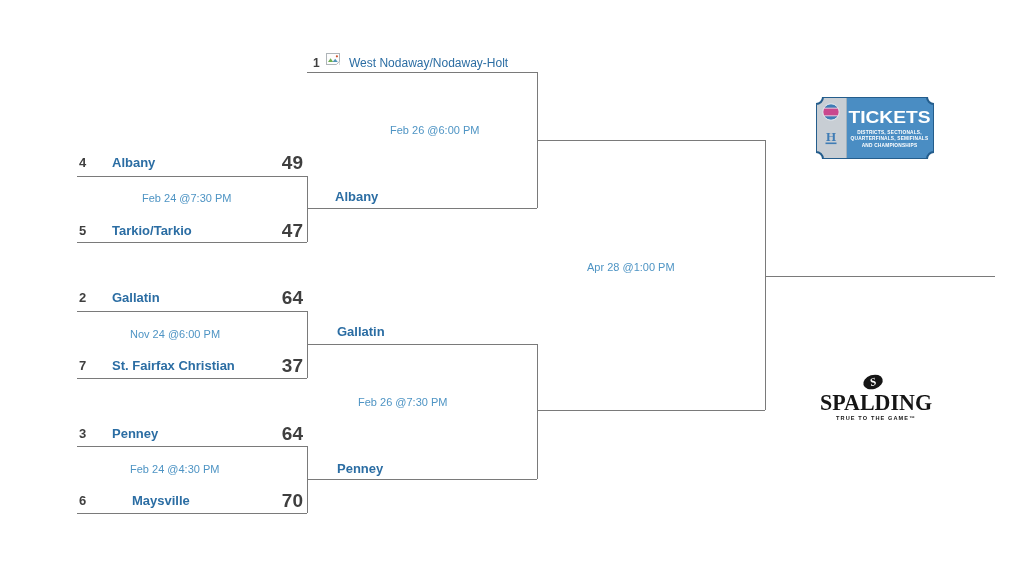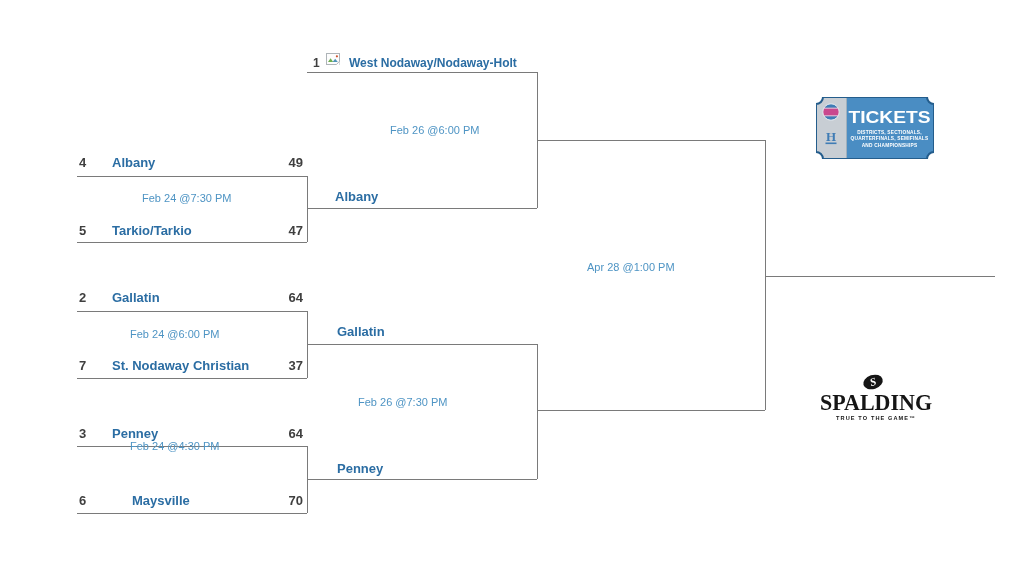--- a/index.html
+++ b/index.html
@@ -4,25 +4,25 @@
 <style>
   html,body{margin:0;padding:0;background:#fff;}
   #canvas{
     position:relative;width:1024px;height:570px;background:#fff;overflow:hidden;
     font-family:"Liberation Sans",sans-serif;
   }
   .line-h{position:absolute;height:1px;background:var(--line,#7a7a7a);}
   .line-v{position:absolute;width:1px;background:var(--line,#7a7a7a);}
   .seed{position:absolute;font-size:13px;font-weight:700;color:var(--score_text,#3f3f3f);line-height:14px;}
   .team{position:absolute;font-size:13px;font-weight:700;color:var(--team_link,#2b6da3);line-height:14px;cursor:pointer;white-space:nowrap;}
-  .score{position:absolute;font-size:13px;font-weight:700;color:var(--score_text,#3f3f3f);line-height:14px;width:34px;text-align:right;}
+  .score{position:absolute;font-size:19px;font-weight:700;color:var(--score_text,#3f3f3f);line-height:14px;width:34px;text-align:right;}
   .gamedate{position:absolute;font-size:11px;font-weight:400;color:var(--date_text,#4e94c4);line-height:13px;white-space:nowrap;}
   .winner{position:absolute;font-size:13px;font-weight:700;color:var(--team_link,#2b6da3);line-height:14px;cursor:pointer;white-space:nowrap;}
   .byeseed{position:absolute;font-size:12px;font-weight:700;color:var(--score_text,#3f3f3f);line-height:14px;}
-  .byeteam{position:absolute;font-size:12px;font-weight:700;color:var(--team_link,#2b6da3);line-height:15px;cursor:pointer;white-space:nowrap;}
+  .byeteam{position:absolute;font-size:12px;font-weight:400;color:var(--team_link,#2b6da3);line-height:15px;cursor:pointer;white-space:nowrap;}
   .logo{position:absolute;cursor:pointer;}
 </style>
 </head>
 <body>
 
 <div id="canvas">
 
   <div class="line-h" style="left:307px;top:72px;width:230px;"></div>
   <div class="line-h" style="left:77px;top:176px;width:230px;"></div>
   <div class="line-h" style="left:77px;top:242px;width:230px;"></div>
@@ -65,30 +65,30 @@
   <div class="score" style="left:269px;top:156px;">49</div>
   <div class="gamedate" style="left:130px;top:192px;padding-left:12px;">Feb 24 @7:30 PM</div>
   <div class="seed" style="left:79px;top:224px;">5</div>
   <div class="team" style="left:112px;top:224px;">Tarkio/Tarkio</div>
   <div class="score" style="left:269px;top:224px;text-align:right;">47</div>
   <div class="winner" style="left:335px;top:190px;">Albany</div>
 
   <div class="seed" style="left:79px;top:291px;">2</div>
   <div class="team" style="left:112px;top:291px;">Gallatin</div>
   <div class="score" style="left:269px;top:291px;">64</div>
-  <div class="gamedate" style="left:130px;top:328px;">Feb 24 @6:00 PM</div>
+  <div class="gamedate" style="left:130px;top:328px;">Nov 24 @6:00 PM</div>
   <div class="seed" style="left:79px;top:359px;">7</div>
-  <div class="team" style="left:112px;top:359px;">St. Nodaway Christian</div>
+  <div class="team" style="left:112px;top:359px;">St. Fairfax Christian</div>
   <div class="score" style="left:269px;top:359px;">37</div>
   <div class="winner" style="left:337px;top:325px;">Gallatin</div>
 
   <div class="seed" style="left:79px;top:427px;">3</div>
   <div class="team" style="left:112px;top:427px;">Penney</div>
   <div class="score" style="left:269px;top:427px;">64</div>
-  <div class="gamedate" style="left:130px;top:440px;">Feb 24 @4:30 PM</div>
+  <div class="gamedate" style="left:130px;top:463px;">Feb 24 @4:30 PM</div>
   <div class="seed" style="left:79px;top:494px;">6</div>
   <div class="team" style="left:112px;top:494px;padding-left:20px;">Maysville</div>
   <div class="score" style="left:269px;top:494px;">70</div>
   <div class="winner" style="left:337px;top:462px;">Penney</div>
 
   <div class="gamedate" style="left:358px;top:124px;margin-left:32px;">Feb 26 @6:00 PM</div>
   <div class="gamedate" style="left:358px;top:396px;">Feb 26 @7:30 PM</div>
   <div class="gamedate" style="left:587px;top:261px;">Apr 28 @1:00 PM</div>
 
   <div class="logo" style="left:816px;top:97px;">

